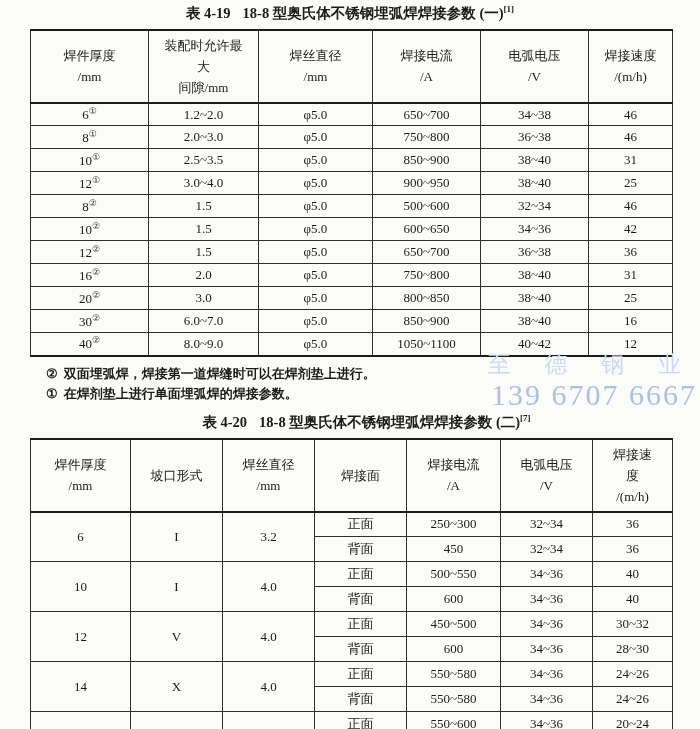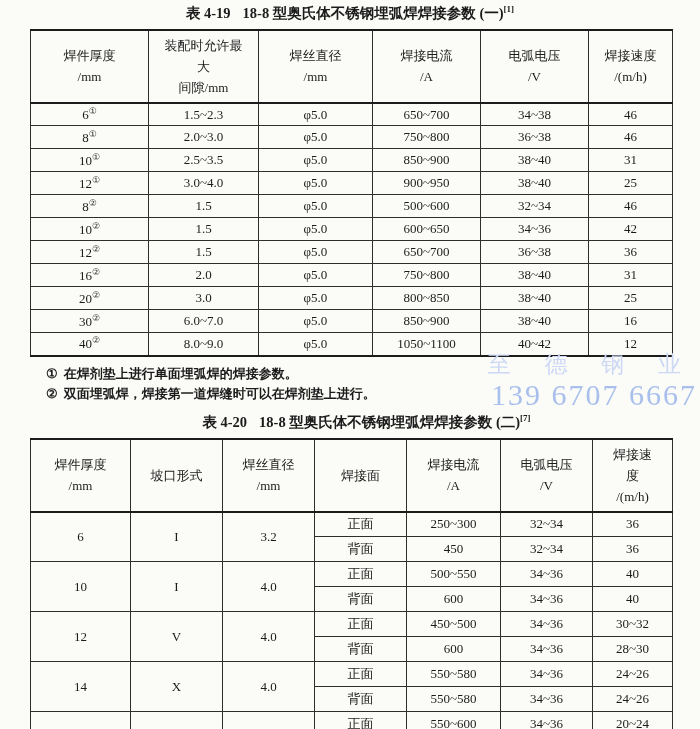--- a/index.html
+++ b/index.html
@@ -113,21 +113,21 @@
           </th>
           <th>
             <div>焊接速度</div>
             <div>/(m/h)</div>
           </th>
         </tr>
       </thead>
     <tbody>
         <tr>
           <td><span>6</span><sup>①</sup></td>
-          <td>1.5~2.3</td>
+          <td>1.2~2.0</td>
           <td>φ5.0</td>
           <td>650~700</td>
           <td>34~38</td>
           <td>46</td>
         </tr>
         <tr>
           <td><span>8</span><sup>①</sup></td>
           <td>2.0~3.0</td>
           <td>φ5.0</td>
           <td>750~800</td>
@@ -204,24 +204,24 @@
           <td>φ5.0</td>
           <td>1050~1100</td>
           <td>40~42</td>
           <td>12</td>
         </tr>
       </tbody>
   </table>
 
   <div class="footnotes">
     <div class="fn">
-      <span class="fn-marker">①</span><span>在焊剂垫上进行单面埋弧焊的焊接参数。</span>
+      <span class="fn-marker">②</span><span>双面埋弧焊，焊接第一道焊缝时可以在焊剂垫上进行。</span>
     </div>
     <div class="fn">
-      <span class="fn-marker">②</span><span>双面埋弧焊，焊接第一道焊缝时可以在焊剂垫上进行。</span>
+      <span class="fn-marker">①</span><span>在焊剂垫上进行单面埋弧焊的焊接参数。</span>
     </div>
   </div>
 
   <div class="tbl-title title2">
     <span>表 4-20</span><span class="main">18-8 型奥氏体不锈钢埋弧焊焊接参数 (二)</span><sup class="ref">[7]</sup>
   </div>
 
   <table class="data" id="table2">
     <colgroup>
       <col style="width:100px">

